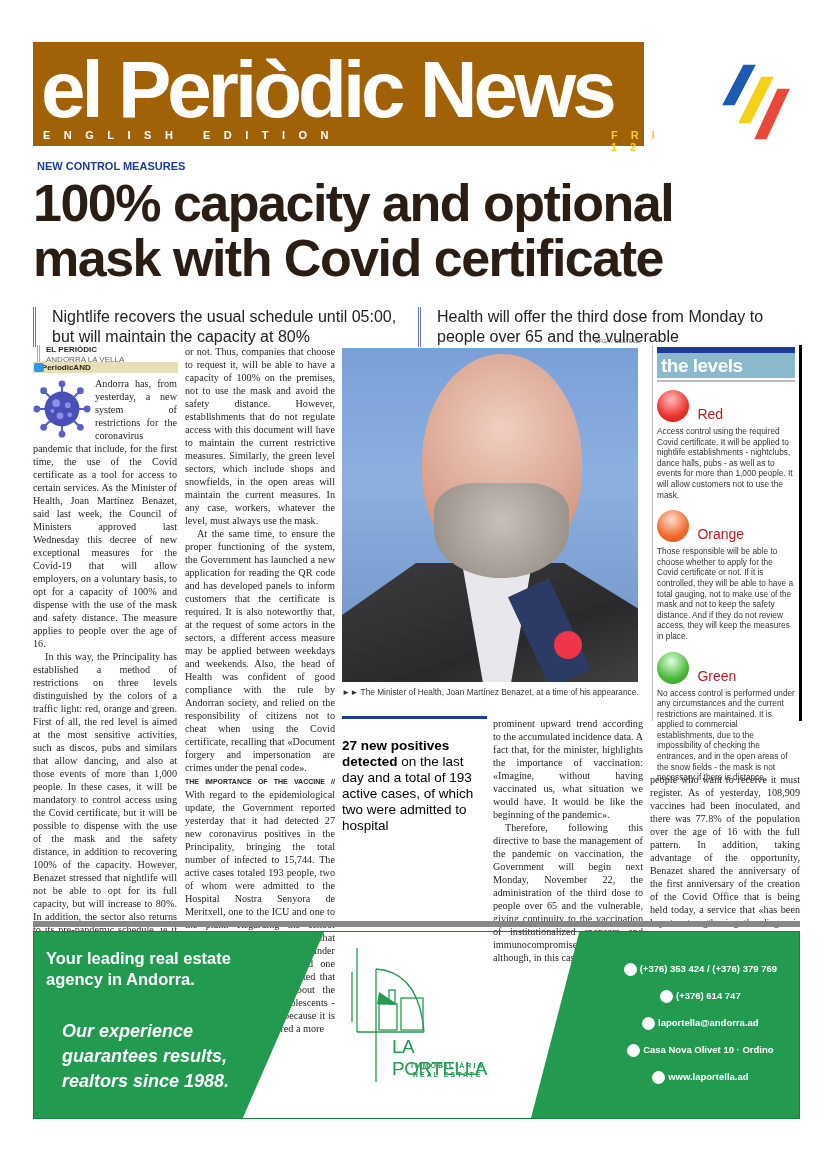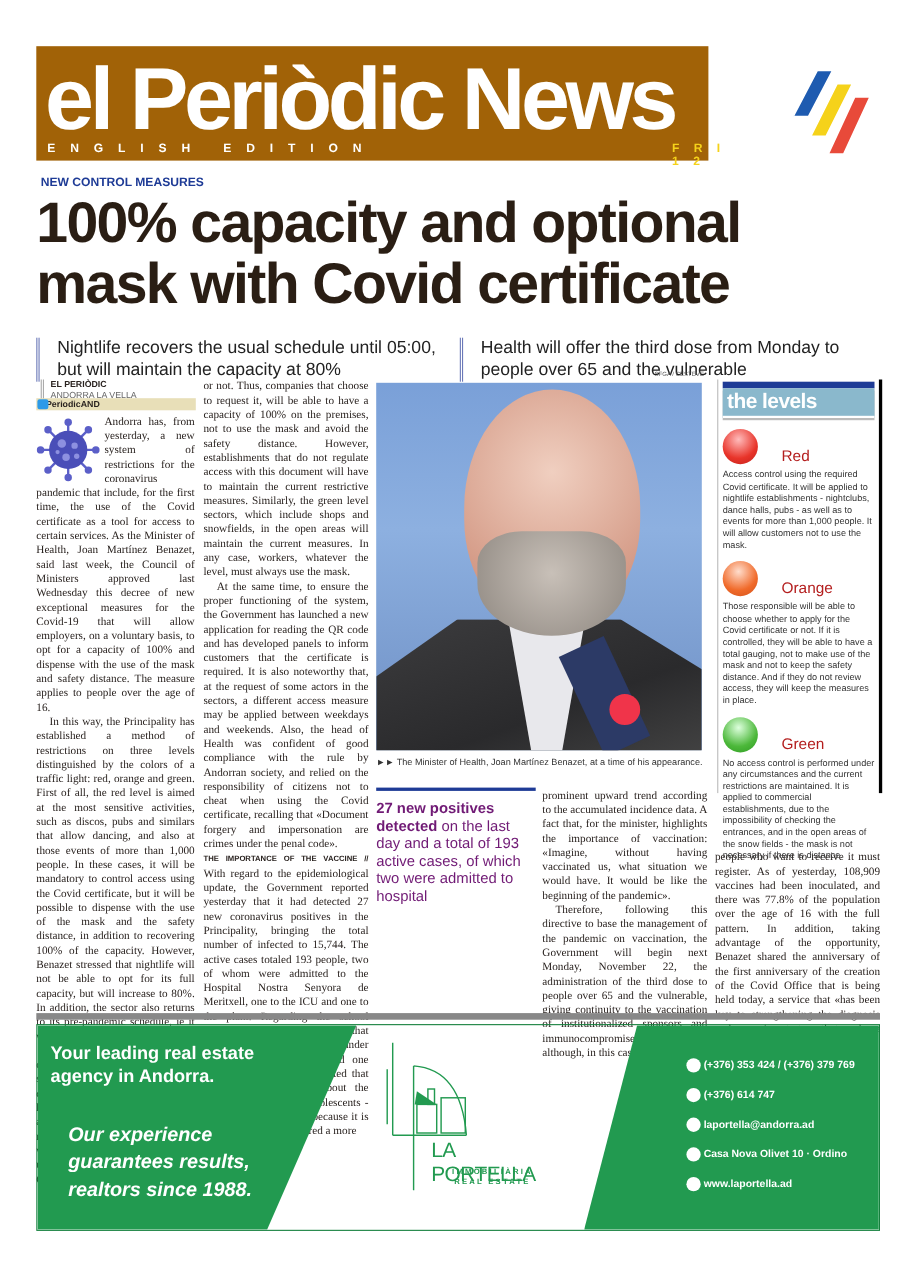--- a/index.html
+++ b/index.html
@@ -26,36 +26,36 @@
 .subsec{font-family:"Liberation Sans",sans-serif;font-weight:bold;font-size:7px}
 .photo{position:absolute;left:342px;top:348px;width:296px;height:334px;background:linear-gradient(180deg,#7aa0d8 0%,#8db0e0 40%,#6e8fc4 100%);overflow:hidden}
 .photo .head{position:absolute;left:80px;top:6px;width:160px;height:215px;border-radius:50% 50% 45% 45%;background:radial-gradient(circle at 50% 35%,#f0cfc0,#d49a86 70%,#b97a68)}
 .photo .beard{position:absolute;left:92px;top:135px;width:135px;height:95px;border-radius:30% 30% 50% 50%;background:radial-gradient(circle at 50% 40%,#c8c0b8,#8d867f)}
 .photo .suit{position:absolute;left:0;top:215px;width:296px;height:130px;background:linear-gradient(160deg,#3c3c3e,#2a2a2c 60%,#444);clip-path:polygon(0 40%,25% 0,75% 0,100% 35%,100% 100%,0 100%)}
 .photo .shirt{position:absolute;left:120px;top:215px;width:70px;height:120px;background:#e8e8ec;clip-path:polygon(0 0,100% 0,70% 100%,30% 100%)}
 .photo .tie{position:absolute;left:185px;top:235px;width:45px;height:100px;background:#2c3a66;transform:rotate(-25deg)}
 .photo .dot{position:absolute;left:212px;top:283px;width:28px;height:28px;border-radius:50%;background:#f0344a}
 .photo-credit{position:absolute;left:595px;top:338px;font-size:5.5px;color:#555}
 .caption{position:absolute;left:342px;top:687px;font-size:8.3px;color:#333}
-.factbox{position:absolute;left:342px;top:716px;width:145px;border-top:3px solid #1e3b96;padding-top:8px;font-size:13.5px;line-height:16px;color:#701a75}
+.factbox{position:absolute;left:342px;top:716px;width:145px;border-top:3px solid #1e3b96;padding-top:19px;font-size:13.5px;line-height:16px;color:#000000}
 .factbox b{font-weight:bold}
 .levels{position:absolute;left:652px;top:345px;width:150px;height:376px;border-left:1px solid #bbb;border-right:3px solid #000000;padding:0 4px}
 .levels-bar{height:6px;background:#1e3b96;margin:2px 0 0}
 .levels-title{background:#8ab8cc;color:#fff;font-weight:bold;font-size:19px;line-height:25px;padding-left:4px;letter-spacing:-0.5px;border-bottom:2px solid #fff;box-shadow:0 2px 0 #bbb}
 .lvl{position:relative;margin-top:10px}
 .lvl .ball{width:32px;height:32px;border-radius:50%;display:inline-block;vertical-align:bottom}
-.lvl .name{display:inline-block;font-size:14px;color:#b41e1e;margin-left:17px;vertical-align:bottom;line-height:16px}
+.lvl .name{display:inline-block;font-size:14px;color:#b41e1e;margin-left:4px;vertical-align:bottom;line-height:16px}
 .lvl .desc{font-size:8.3px;line-height:10.6px;color:#333;margin-top:4px}
 .rule{position:absolute;left:33px;top:921px;width:767px;height:6px;background:#888}
 .ad{position:absolute;left:33px;top:931px;width:767px;height:188px;border:1px solid #15803d}
 .ad-left{position:absolute;left:0;top:0;width:290px;height:186px;background:#229a50;clip-path:polygon(0 0,100% 0,72% 100%,0 100%)}
 .ad-right{position:absolute;right:0;top:0;width:268px;height:186px;background:#229a50;clip-path:polygon(18% 0,100% 0,100% 100%,0 100%)}
 .ad-line1{position:absolute;left:12px;top:16px;font-size:16.5px;font-weight:bold;color:#fff;line-height:21px}
 .ad-line2{position:absolute;left:28px;top:87px;font-size:18px;font-weight:bold;font-style:italic;color:#ffffff;line-height:25px}
-.ad-contacts{position:absolute;right:22px;top:30px;text-align:left}
+.ad-contacts{position:absolute;right:22px;top:30px;text-align:center}
 .ad-contacts div{font-size:9.5px;font-weight:bold;color:#fff;height:27px;line-height:14px}
 .ci{display:inline-block;width:13px;height:13px;border-radius:50%;background:#fff;vertical-align:middle;margin-right:3px}
 .logo{position:absolute;left:315px;top:10px;width:140px;height:150px}
 .logo-name{position:absolute;left:43px;top:94px;font-size:19px;color:#229a50;letter-spacing:-0.5px;font-family:"Liberation Sans Narrow","Liberation Sans",sans-serif}
 .logo-sub{position:absolute;left:62px;top:119px;font-size:7px;font-weight:bold;color:#229a50;letter-spacing:2px;text-align:center;line-height:9px}
 </style>
 </head>
 <body>
 
 <div class="masthead">

